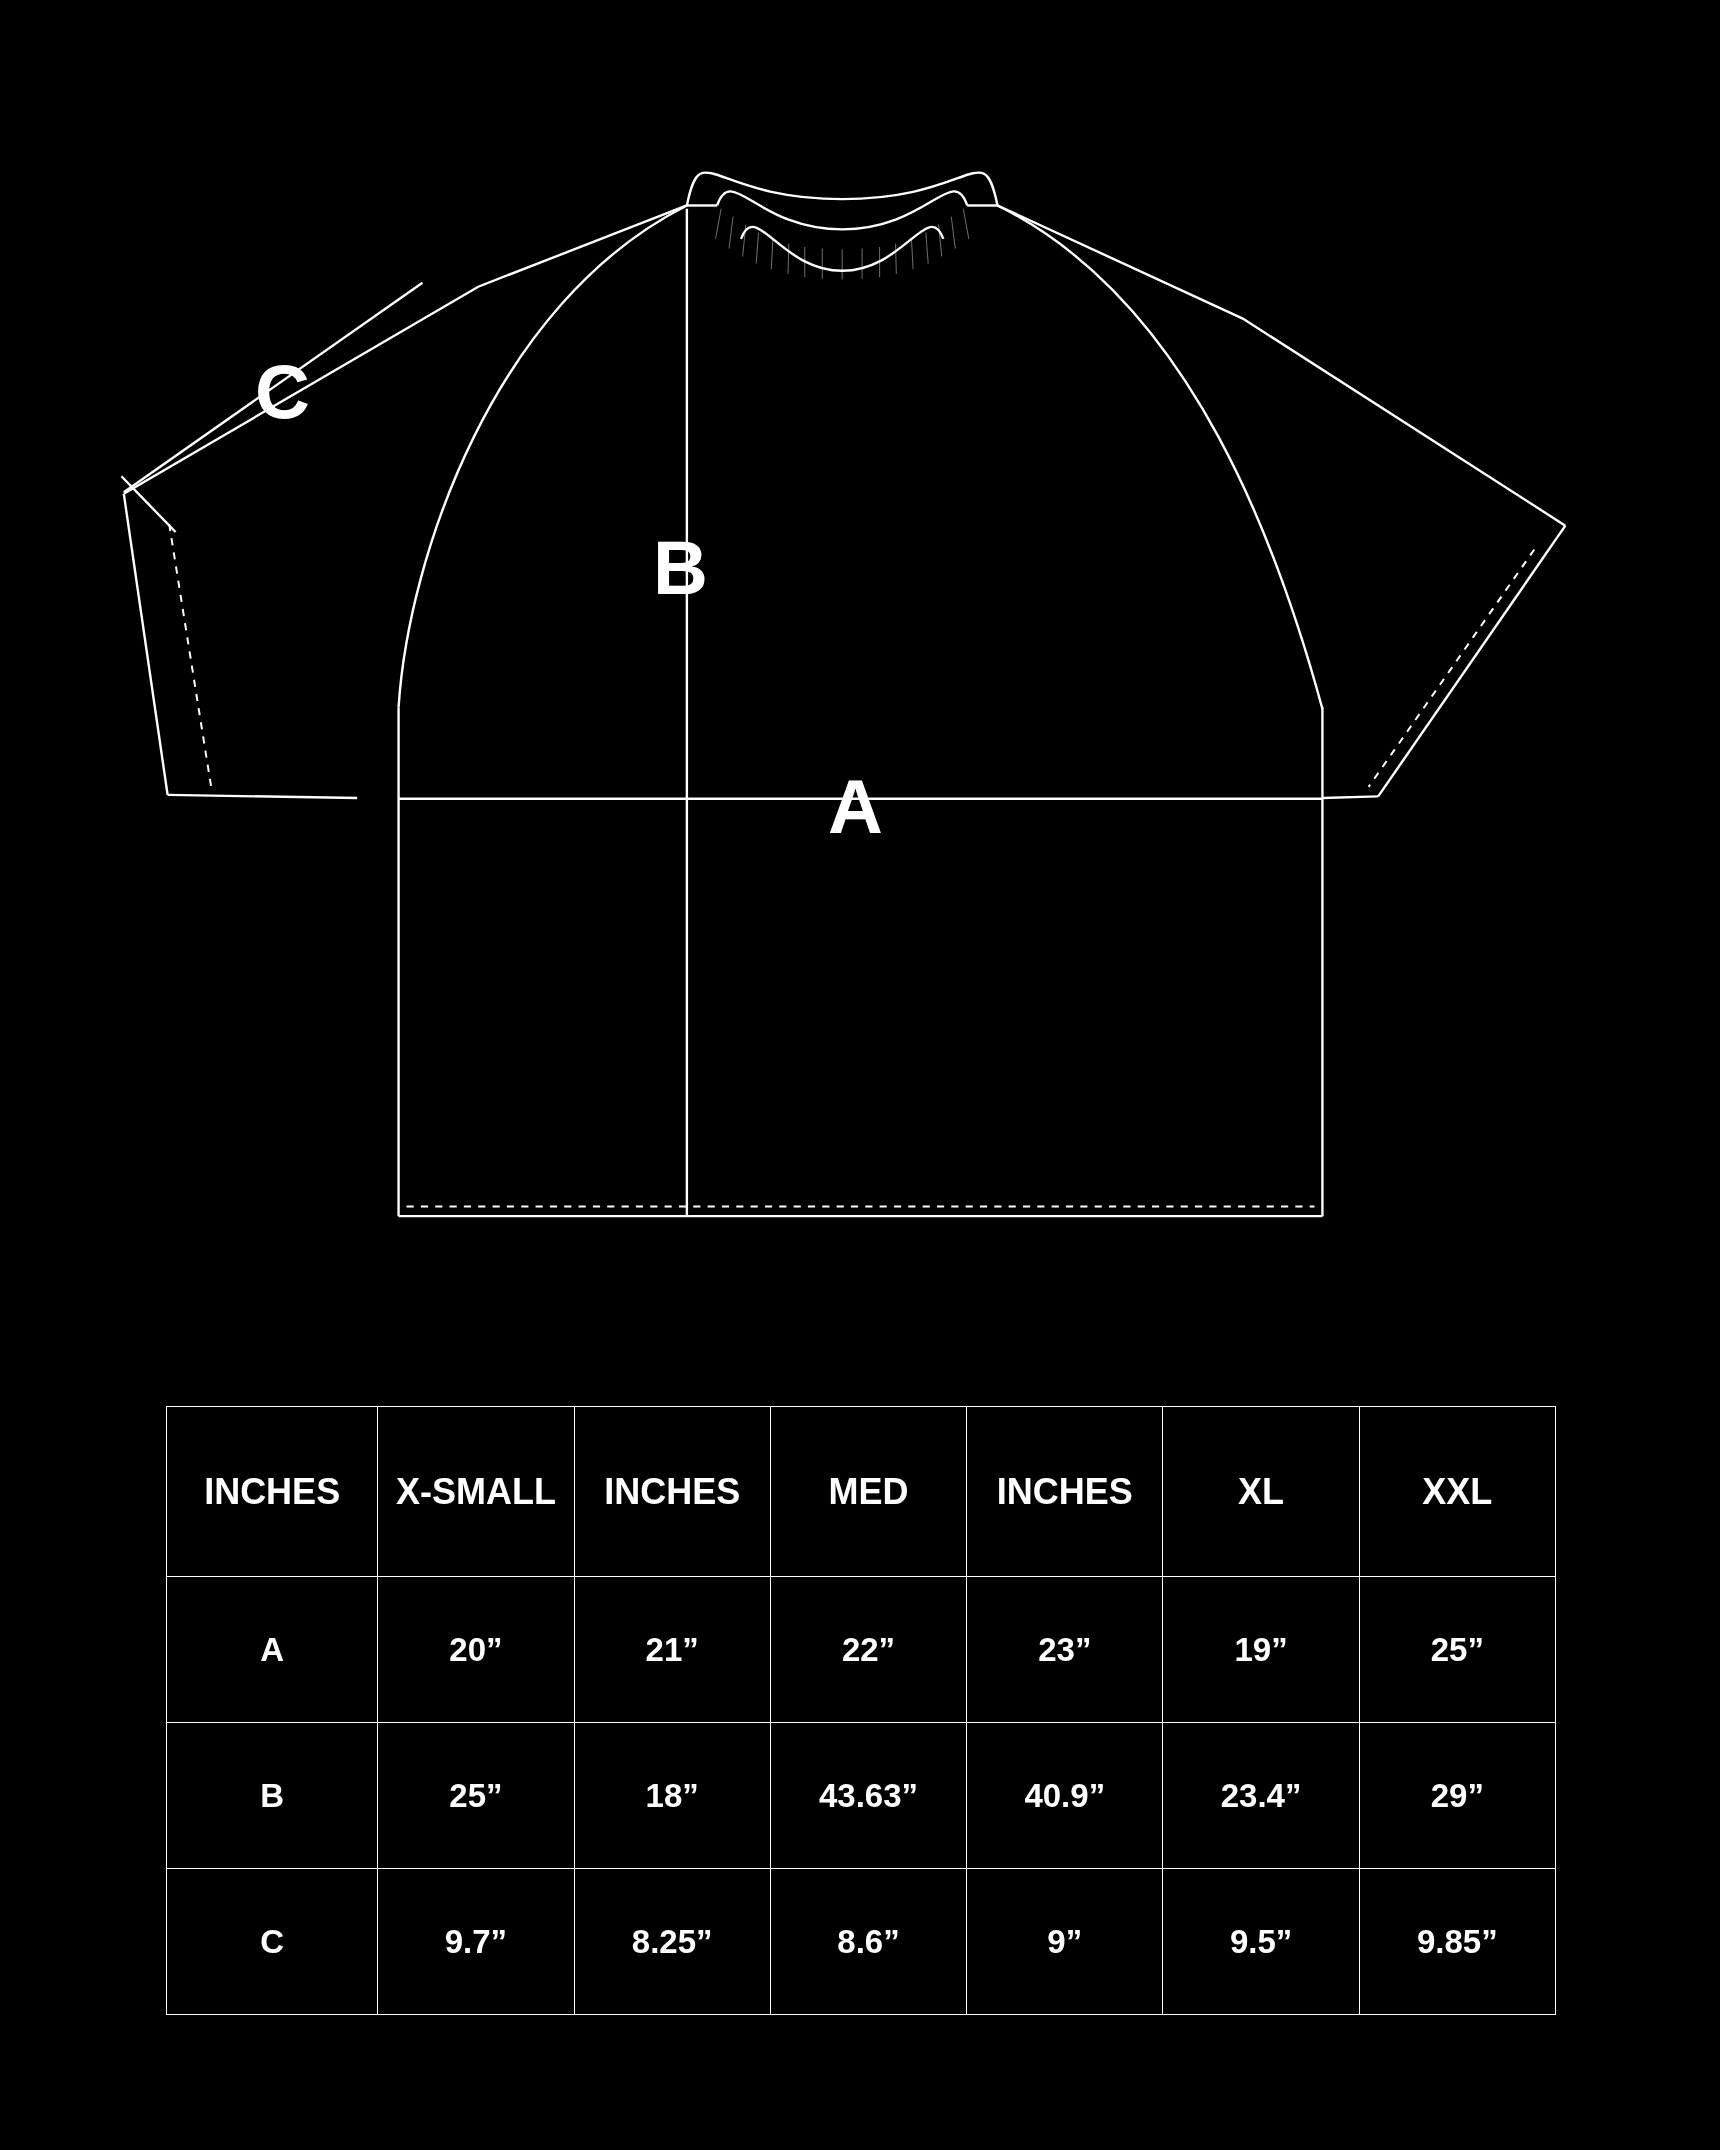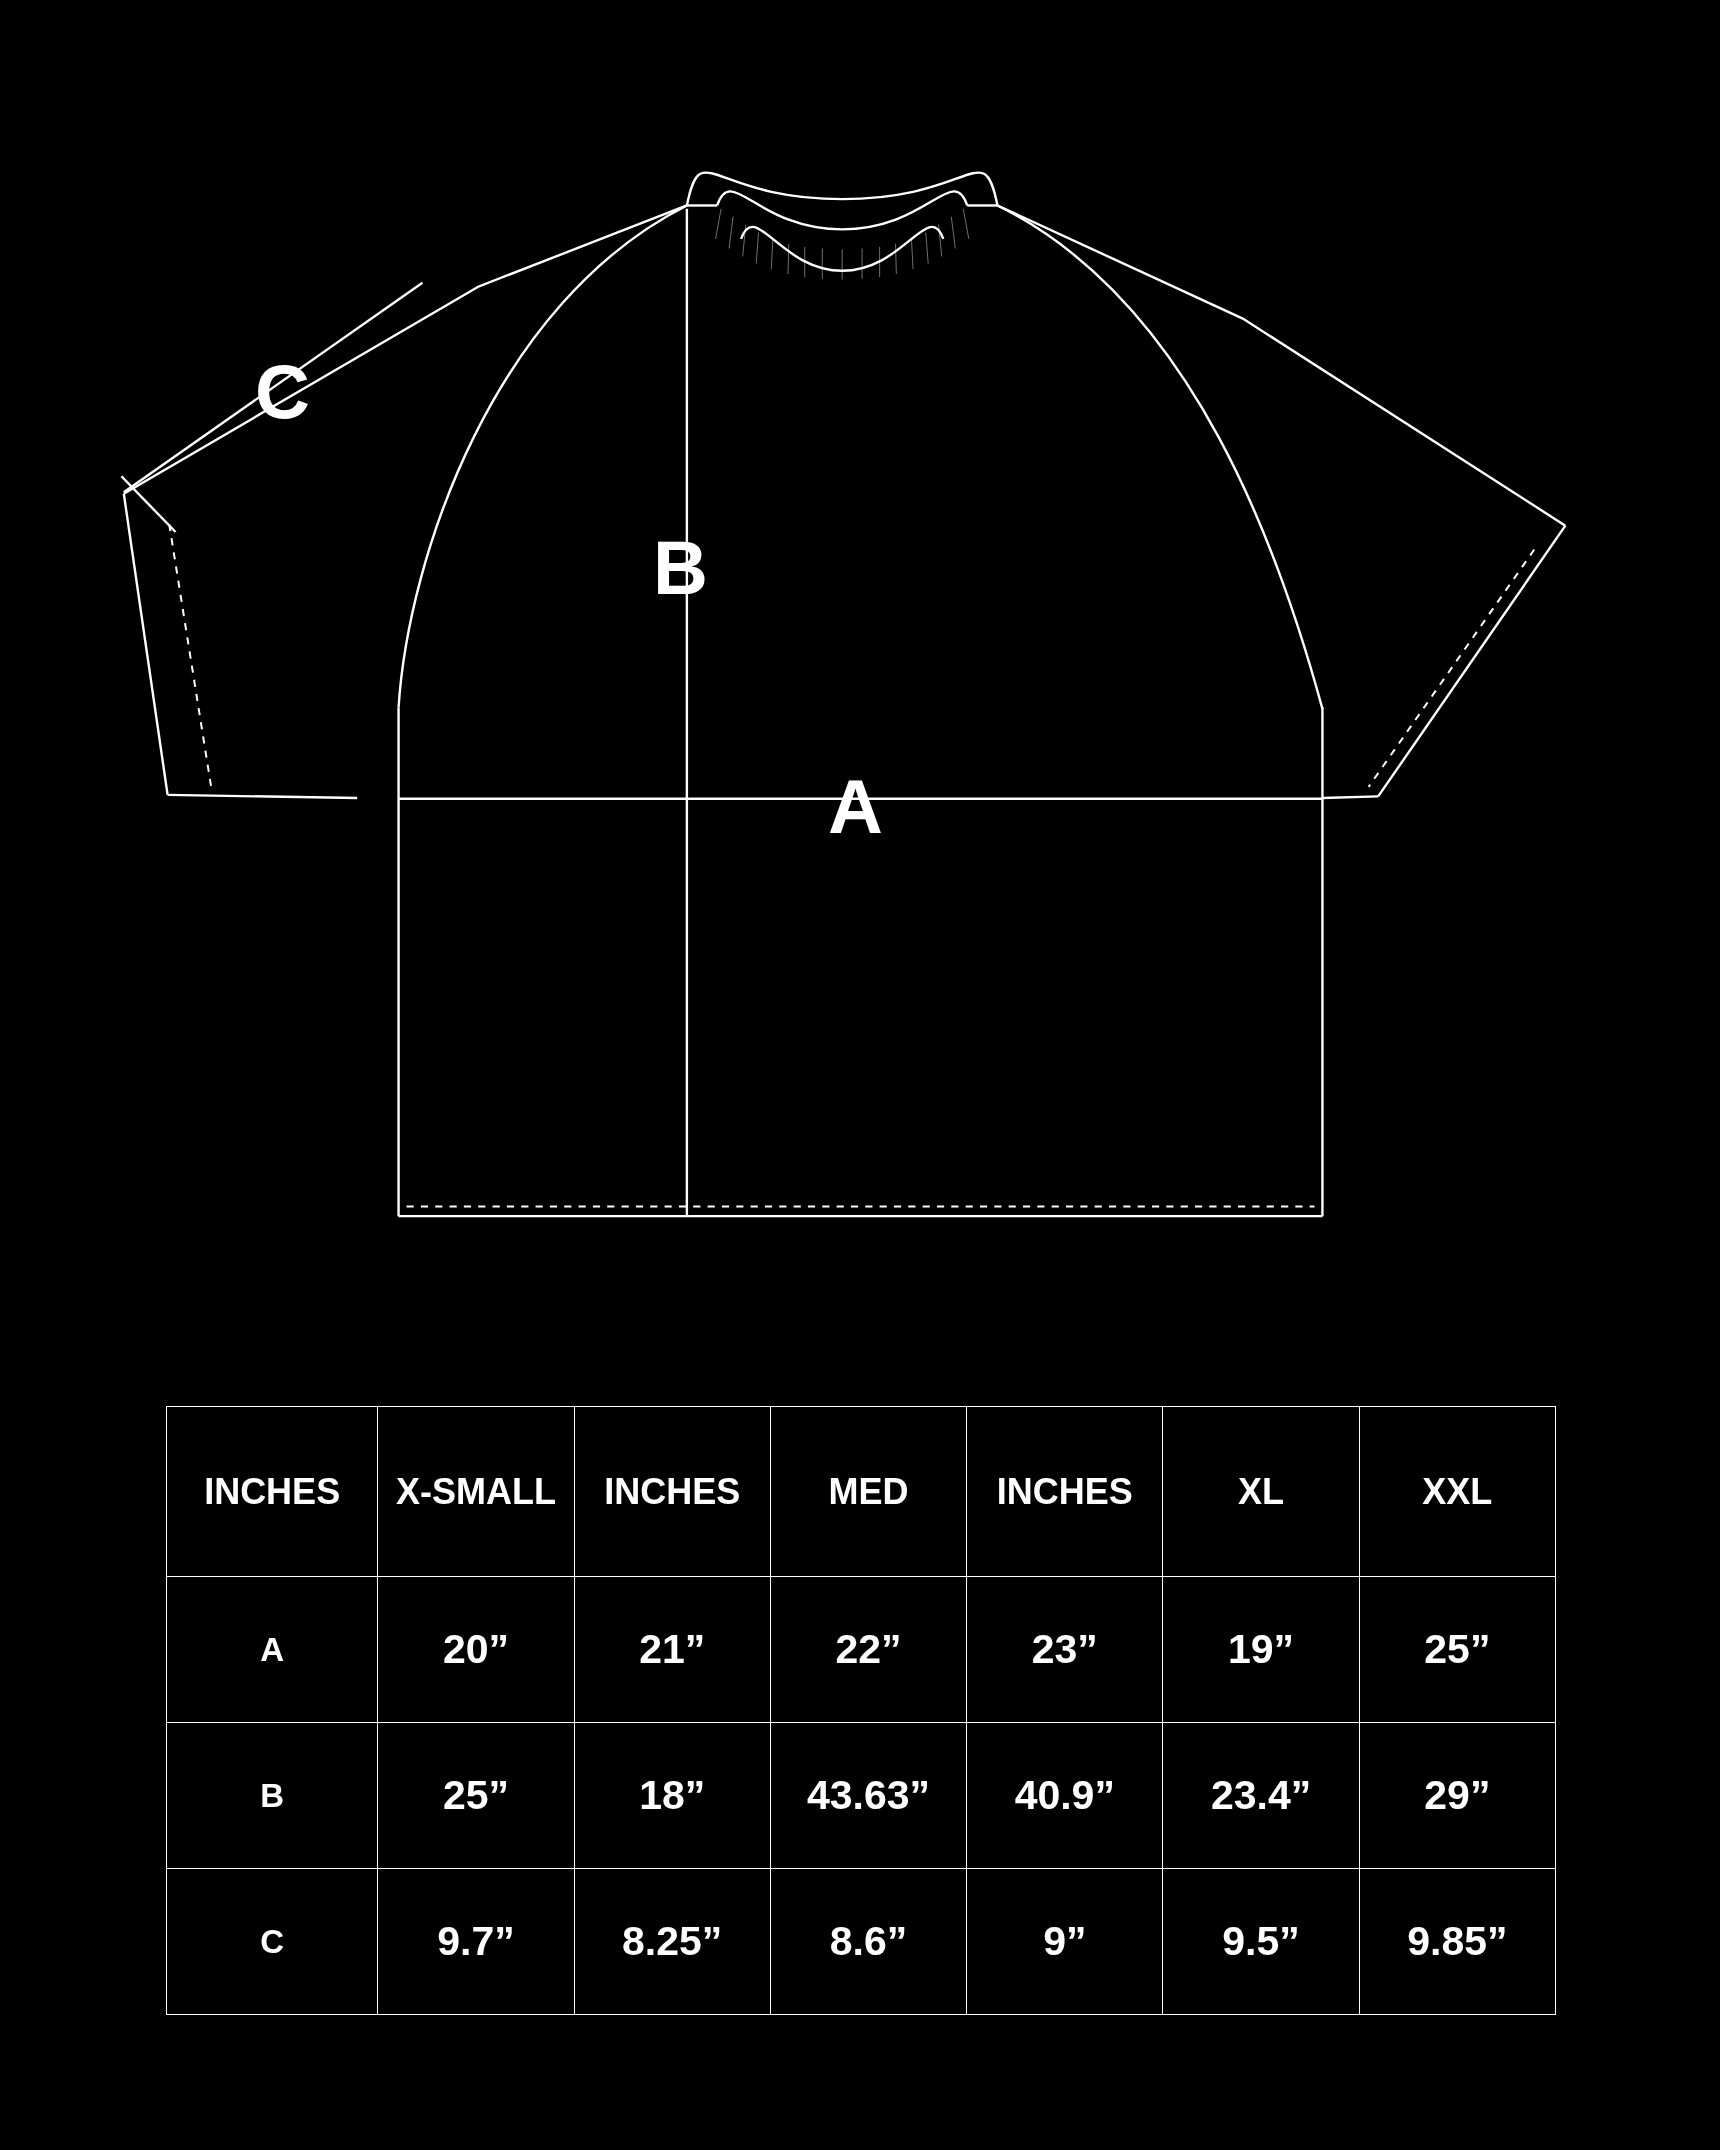--- a/index.html
+++ b/index.html
@@ -61,21 +61,21 @@
     font-weight: bold;
     font-family: "Liberation Sans", sans-serif;
     margin-left: 44px;
   }
   table.size-table th {
     height: 167px;
     font-size: 36px;
   }
   table.size-table td {
     height: 143px;
-    font-size: 41px;
+    font-size: 33px;
   }
   table.size-table td.row-head {
     font-size: 33px;
   }
   col.c-first { width: 211px; }
   col.c-rest  { width: 196px; }
 </style>
 </head>
 <body>
 

